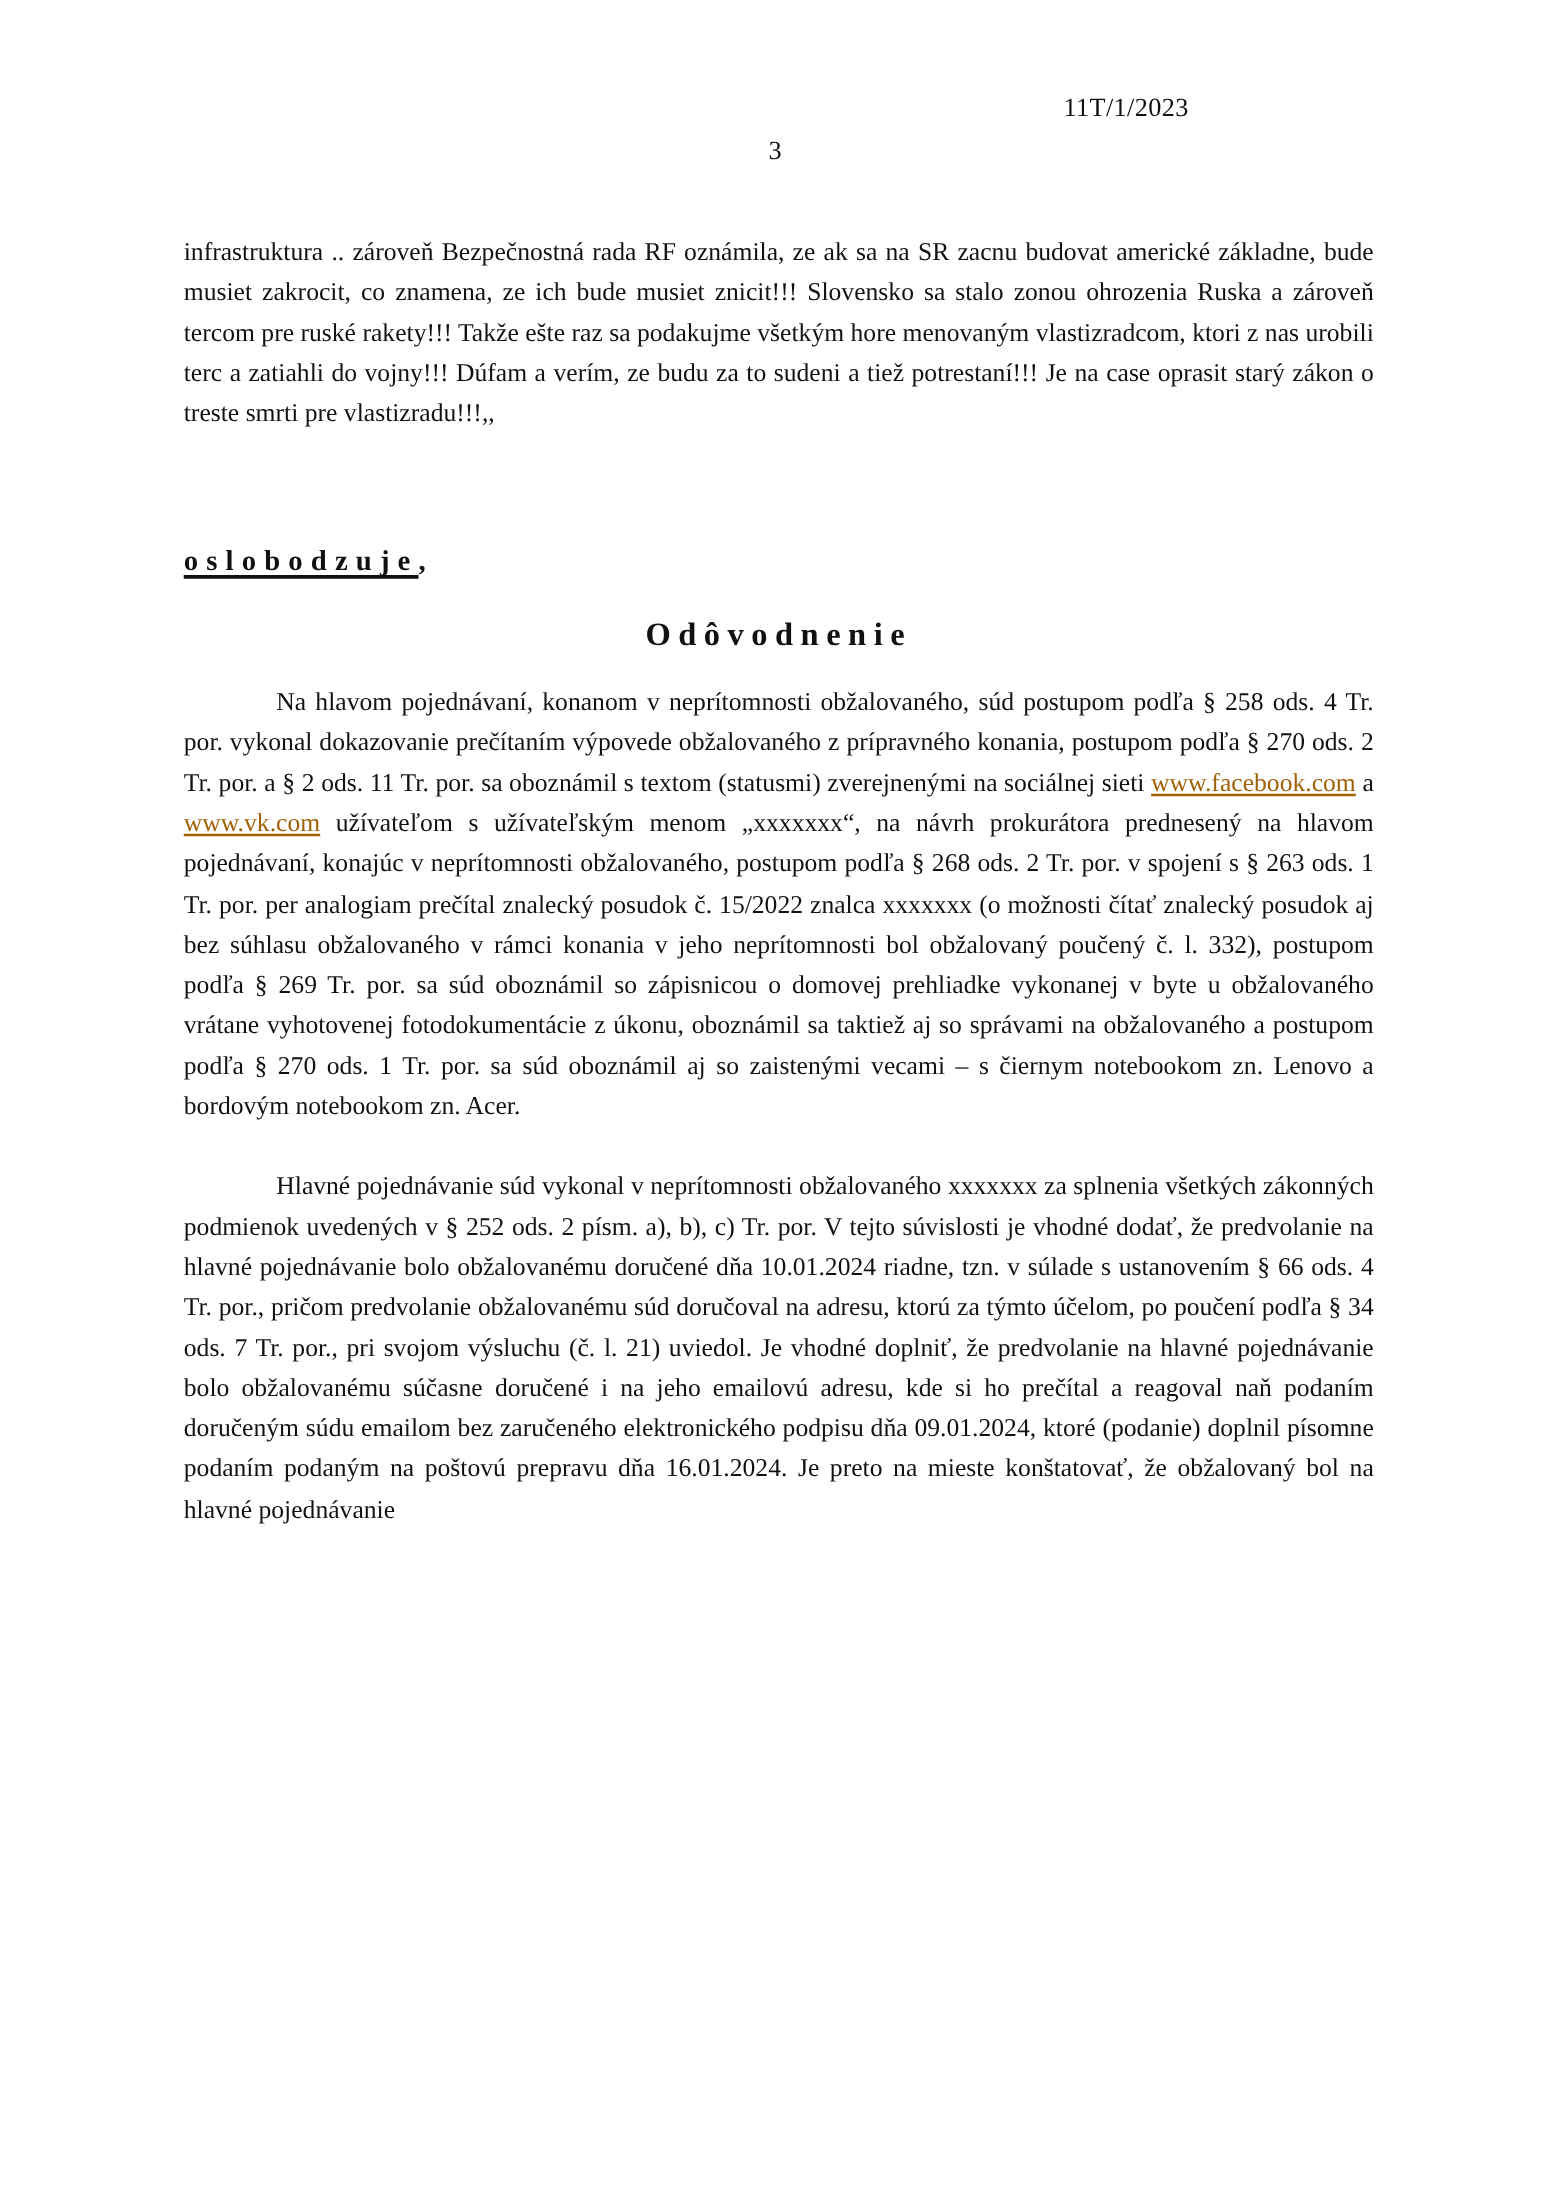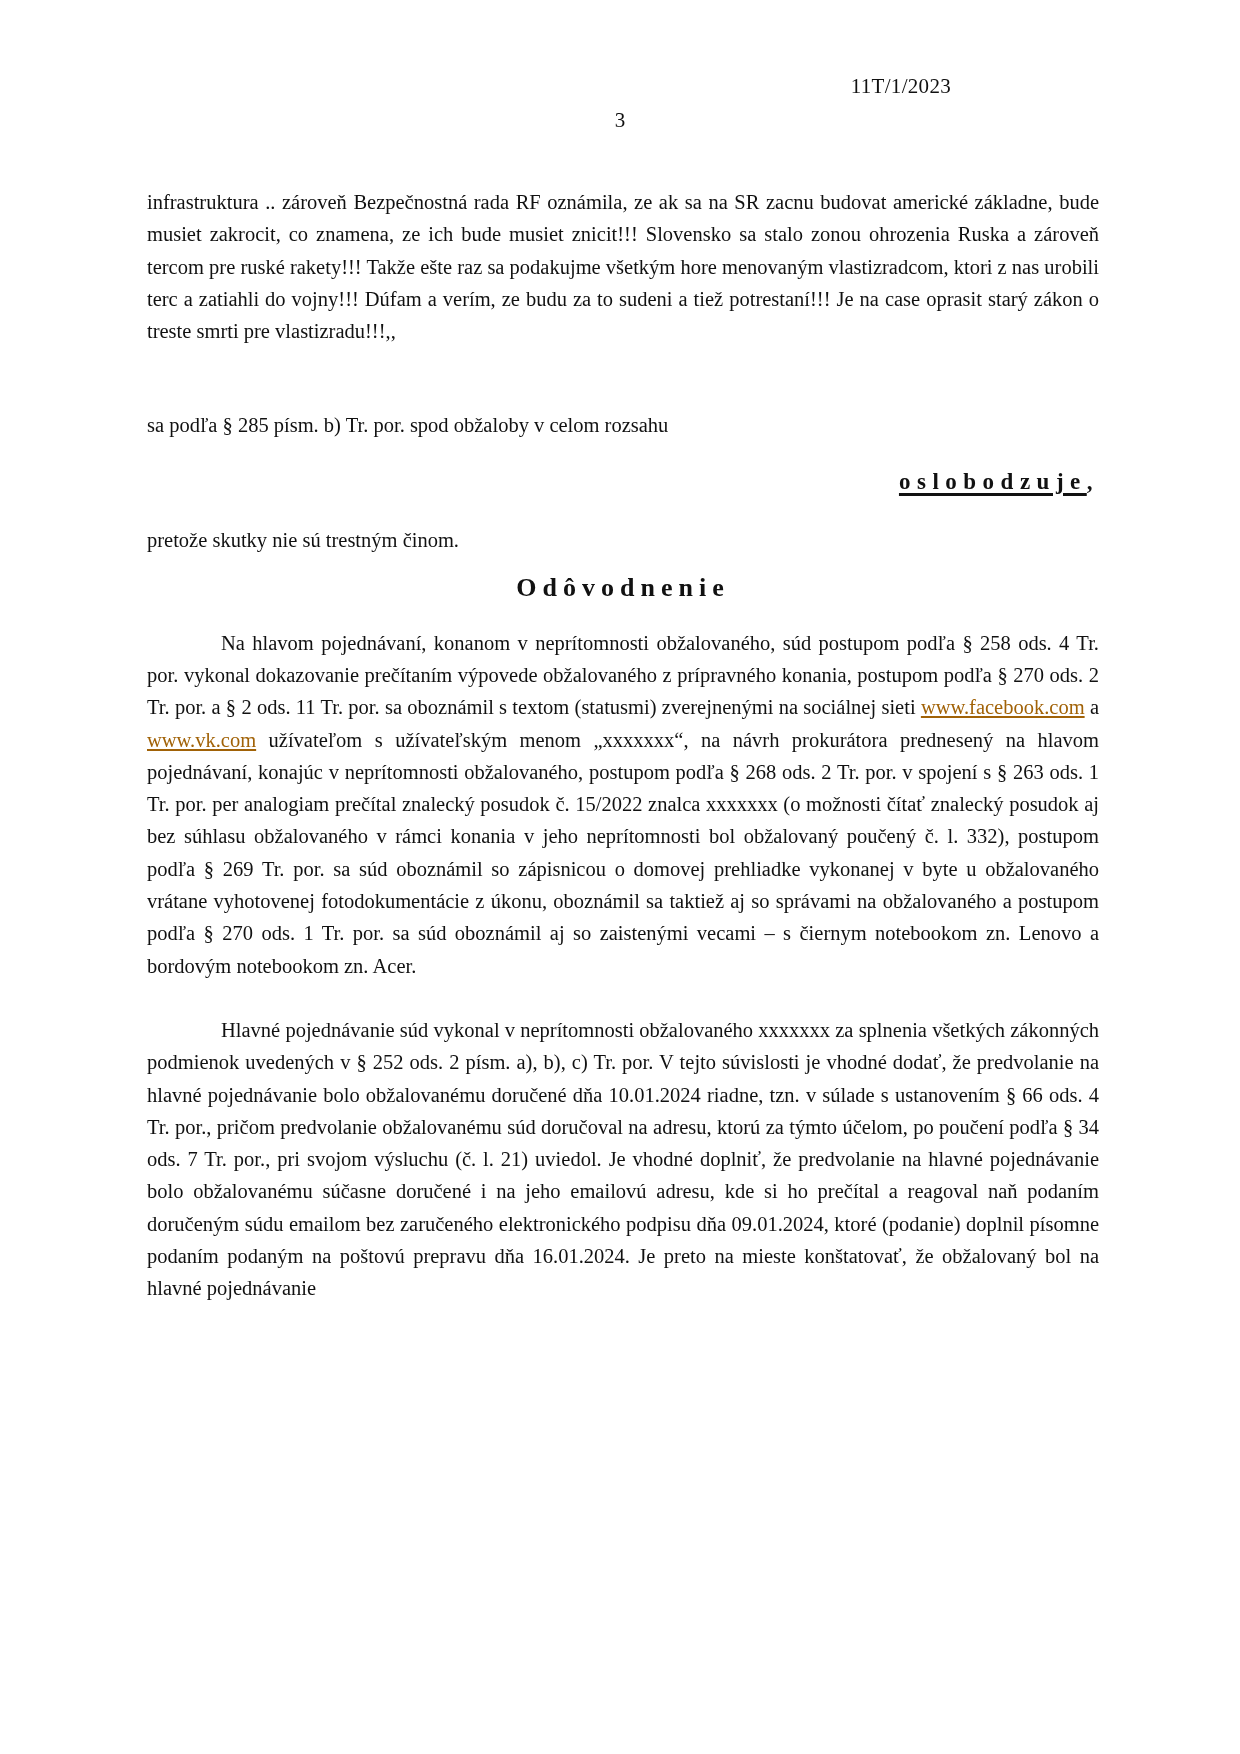--- a/index.html
+++ b/index.html
@@ -6,41 +6,39 @@
   body { width: 1240px; height: 1754px; position: relative; overflow: hidden;
          font-family: "Liberation Serif", "DejaVu Serif", serif; color: #111; }
   .page { position: absolute; left: 0; top: 0; width: 1092px; height: 1754px; }
   .case-no { position: absolute; right: 141px; top: 74px; font-size: 21px; letter-spacing: 0.3px; }
   .page-no { position: absolute; left: 0; width: 1240px; top: 108px; text-align: center; font-size: 21px; }
   .body { position: absolute; left: 147px; width: 952px; top: 186px; font-size: 20.5px; line-height: 32.3px; }
   p { margin: 0; text-align: justify; text-align-last: left; }
   .indent { text-indent: 74px; }
   .gap1 { height: 32px; }
   .gap2 { height: 30px; }
-  .verdict { text-align: right; font-weight: bold; font-size: 23px; letter-spacing: 6.5px; margin: 24px 0 26px; }
+  .verdict { text-align: left; font-weight: bold; font-size: 23px; letter-spacing: 6.5px; margin: 24px 0 26px; }
   .verdict span { text-decoration: underline; text-decoration-thickness: 3px; text-underline-offset: 4px; }
   .heading { text-align: center; font-weight: bold; font-size: 26px; letter-spacing: 6px; margin: 16px 0 22px; }
   a { color: #a16207; text-decoration: underline; }
 </style>
 </head>
 <body>
 
 <div class="page">
   <div class="case-no">11T/1/2023</div>
   <div class="page-no">3</div>
 
   <div class="body">
     <p>infrastruktura .. zároveň Bezpečnostná rada RF oznámila, ze ak sa na SR zacnu budovat americké základne, bude musiet zakrocit, co znamena, ze ich bude musiet znicit!!! Slovensko sa stalo zonou ohrozenia Ruska a zároveň tercom pre ruské rakety!!! Takže ešte raz sa podakujme všetkým hore menovaným vlastizradcom, ktori z nas urobili terc a zatiahli do vojny!!! Dúfam a verím, ze budu za to sudeni a tiež potrestaní!!! Je na case oprasit starý zákon o treste smrti pre vlastizradu!!!,,</p>
     <div class="gap1"></div>
     <div class="gap2"></div>
-    <p>sa podľa § 285 písm. b) Tr. por. spod obžaloby v celom rozsahu</p>
 
     <div class="verdict"><span>oslobodzuje</span><span style="text-decoration:none">,</span></div>
 
-    <p>pretože skutky nie sú trestným činom.</p>
 
     <div class="heading">Odôvodnenie</div>
 
     <p class="indent"><span>Na hlavom pojednávaní, konanom v neprítomnosti obžalovaného, súd postupom podľa § 258 ods. 4 Tr. por. vykonal  dokazovanie prečítaním výpovede obžalovaného z prípravného konania, postupom podľa § 270 ods. 2 Tr. por. a § 2 ods. 11 Tr. por. sa oboznámil s textom (statusmi) zverejnenými na sociálnej sieti </span><a>www.facebook.com</a><span> a </span><a>www.vk.com</a><span> užívateľom s užívateľským menom „xxxxxxx“, na návrh prokurátora prednesený na hlavom pojednávaní, konajúc v neprítomnosti obžalovaného, postupom podľa § 268 ods. 2 Tr. por. v spojení s § 263 ods. 1 Tr. por. per analogiam prečítal znalecký posudok č. 15/2022 znalca xxxxxxx (o možnosti čítať znalecký posudok aj bez súhlasu obžalovaného v rámci konania v jeho neprítomnosti bol obžalovaný poučený č. l. 332), postupom podľa § 269 Tr. por. sa súd oboznámil so zápisnicou o domovej prehliadke vykonanej v byte u obžalovaného vrátane vyhotovenej fotodokumentácie z úkonu, oboznámil sa taktiež aj so správami na obžalovaného a postupom podľa § 270 ods. 1 Tr. por. sa súd oboznámil aj so zaistenými vecami – s čiernym notebookom zn. Lenovo a bordovým notebookom zn. Acer.</span></p>
 
     <div class="gap1"></div>
 
     <p class="indent">Hlavné pojednávanie súd vykonal v neprítomnosti obžalovaného xxxxxxx za splnenia všetkých zákonných podmienok uvedených v § 252 ods. 2 písm. a), b), c) Tr. por. V tejto súvislosti je vhodné dodať, že predvolanie na hlavné pojednávanie bolo obžalovanému doručené dňa 10.01.2024 riadne, tzn. v súlade s ustanovením § 66 ods. 4 Tr. por., pričom predvolanie obžalovanému súd doručoval na adresu, ktorú za týmto účelom, po poučení podľa § 34 ods. 7 Tr. por., pri svojom výsluchu (č. l. 21) uviedol. Je vhodné doplniť, že predvolanie na hlavné pojednávanie bolo obžalovanému súčasne doručené i na jeho emailovú adresu, kde si ho prečítal a reagoval naň podaním doručeným súdu emailom bez zaručeného elektronického podpisu dňa 09.01.2024, ktoré (podanie) doplnil písomne podaním podaným na poštovú prepravu dňa 16.01.2024. Je preto na mieste konštatovať, že obžalovaný bol na hlavné pojednávanie</p>
   </div>
 </div>

